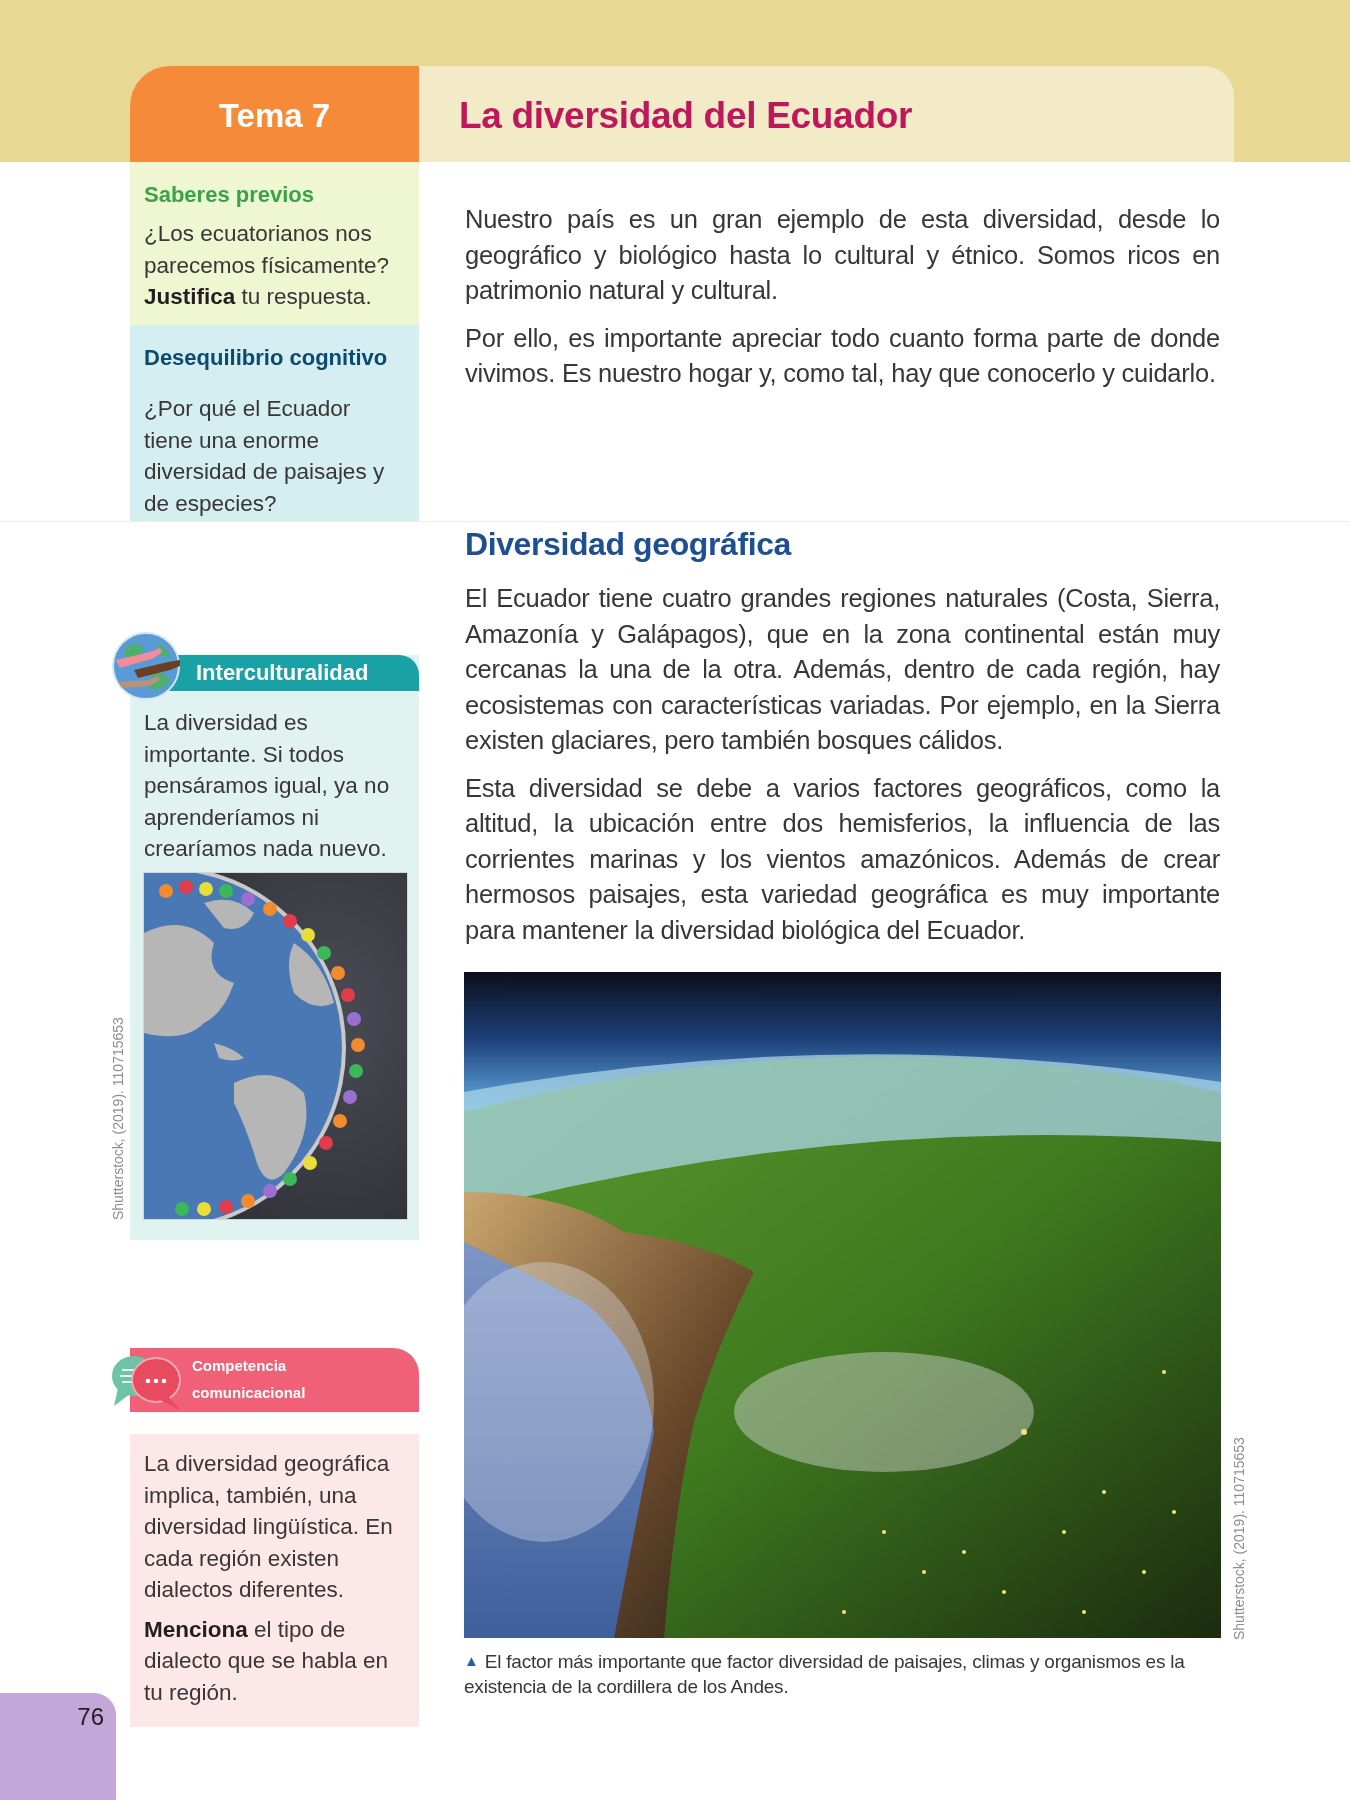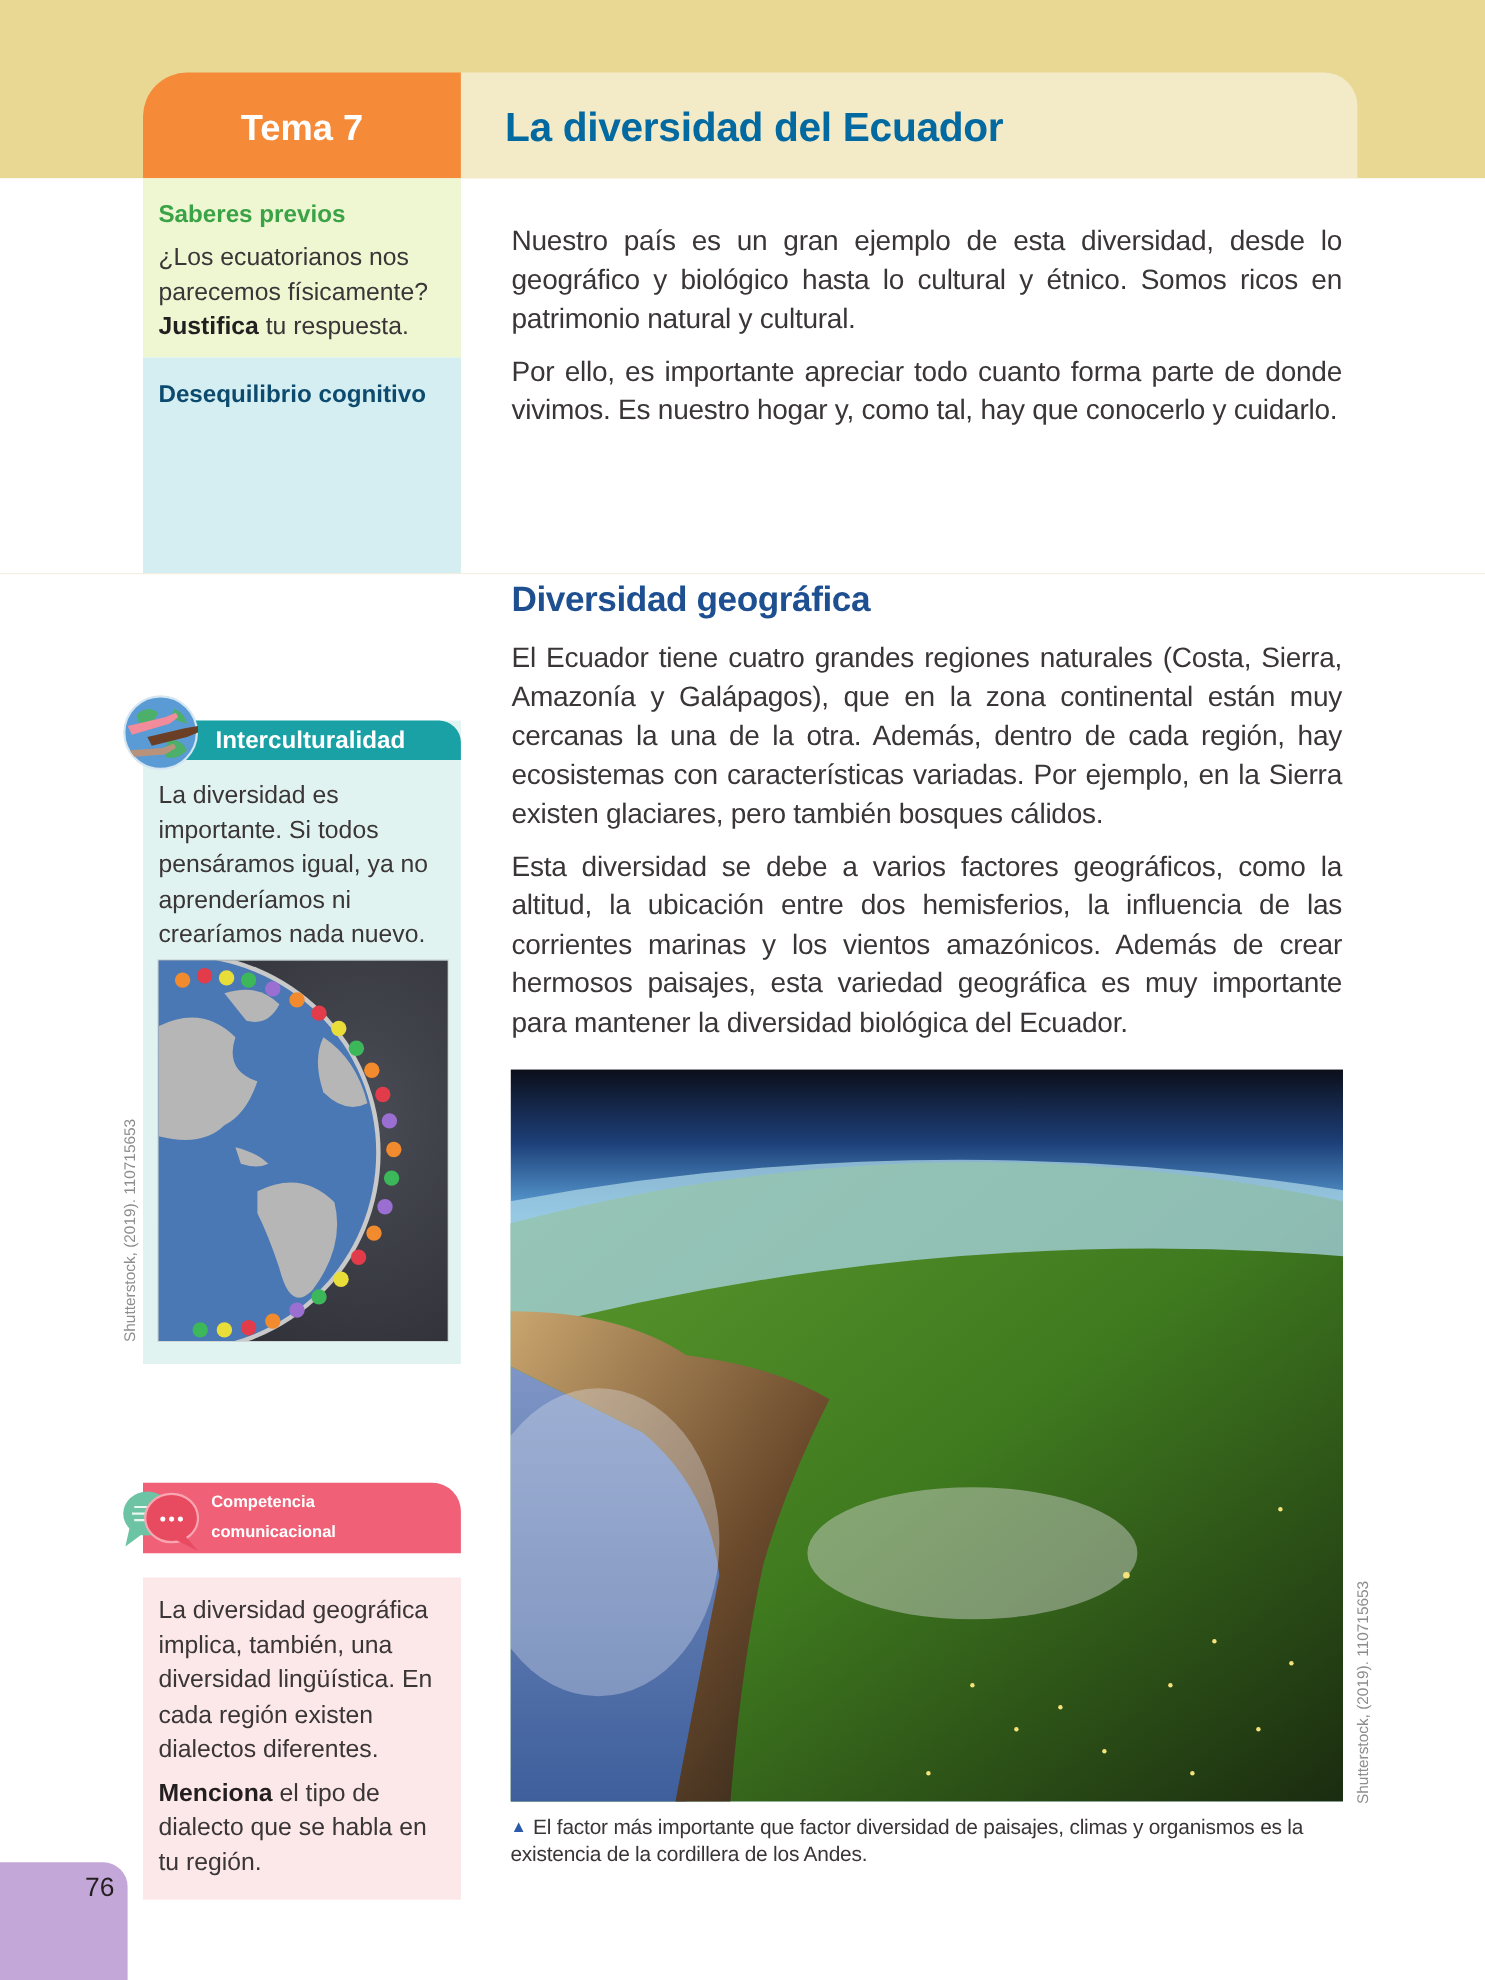--- a/index.html
+++ b/index.html
@@ -5,21 +5,21 @@
   * { box-sizing: border-box; margin: 0; padding: 0; }
   html, body { width: 1350px; height: 1800px; background: #ffffff; overflow: hidden; }
   body { position: relative; font-family: "DejaVu Sans", "Liberation Sans", sans-serif; color: #231f20; }
 
   .top-band { position: absolute; left: 0; top: 0; width: 1350px; height: 162px; background: #e8d894; }
   .tema-tab { position: absolute; left: 130px; top: 66px; width: 289px; height: 96px; background: #f58a38; border-top-left-radius: 40px;
     display: flex; align-items: center; justify-content: center; }
   .tema-tab span { color: #fff; font-family: "Liberation Sans", sans-serif; font-weight: bold; font-size: 33px; padding-top: 4px; }
   .title-bar { position: absolute; left: 419px; top: 66px; width: 815px; height: 96px; background: #f3eac7; border-top-right-radius: 30px;
     display: flex; align-items: center; padding-left: 40px; }
-  .title-bar span { font-family: "Liberation Sans", sans-serif; font-weight: bold; font-size: 37px; color: #0369a1; padding-top: 4px; letter-spacing: -0.3px; }
+  .title-bar span { font-family: "Liberation Sans", sans-serif; font-weight: bold; font-size: 37px; color: #be185d; padding-top: 4px; letter-spacing: -0.3px; }
 
   .box { position: absolute; left: 130px; width: 289px; padding: 0 14px; }
   .box p { font-family: "Liberation Sans", sans-serif; font-size: 22.5px; line-height: 31.5px; color: #3a3536; }
   .box b { color: #231f20; font-weight: bold; }
   .box-head { font-family: "Liberation Sans", sans-serif; font-weight: bold; font-size: 22px; }
 
   .saberes { top: 162px; height: 163px; background: #eef6d2; padding-top: 20px; }
   .saberes .box-head { color: #3aa346; margin-bottom: 10px; }
   .deseq { top: 325px; height: 196px; background: #d4eef1; padding-top: 20px; }
   .deseq .box-head { color: #0c4a6e; margin-bottom: 22px; }
@@ -72,20 +72,21 @@
 <div class="box saberes">
   <div class="box-head">Saberes previos</div>
   <p>
     <span>¿Los ecuatorianos nos parecemos físicamente?</span>
     <b>Justifica</b><span> tu respuesta.</span>
   </p>
 </div>
 
 <div class="box deseq">
   <div class="box-head">Desequilibrio cognitivo</div>
+  <p>¿Por qué el Ecuador tiene una enorme diversidad de paisajes y de especies?</p>
 </div>
 
 <div class="divider"></div>
 
 <div class="box intercult">
   <p style="padding-right:6px;">La diversidad es importante. Si todos pensáramos igual, ya no aprenderíamos ni crearíamos nada nuevo.</p>
 </div>
 <div class="intercult-head">
   <span>Interculturalidad</span>
 </div>

